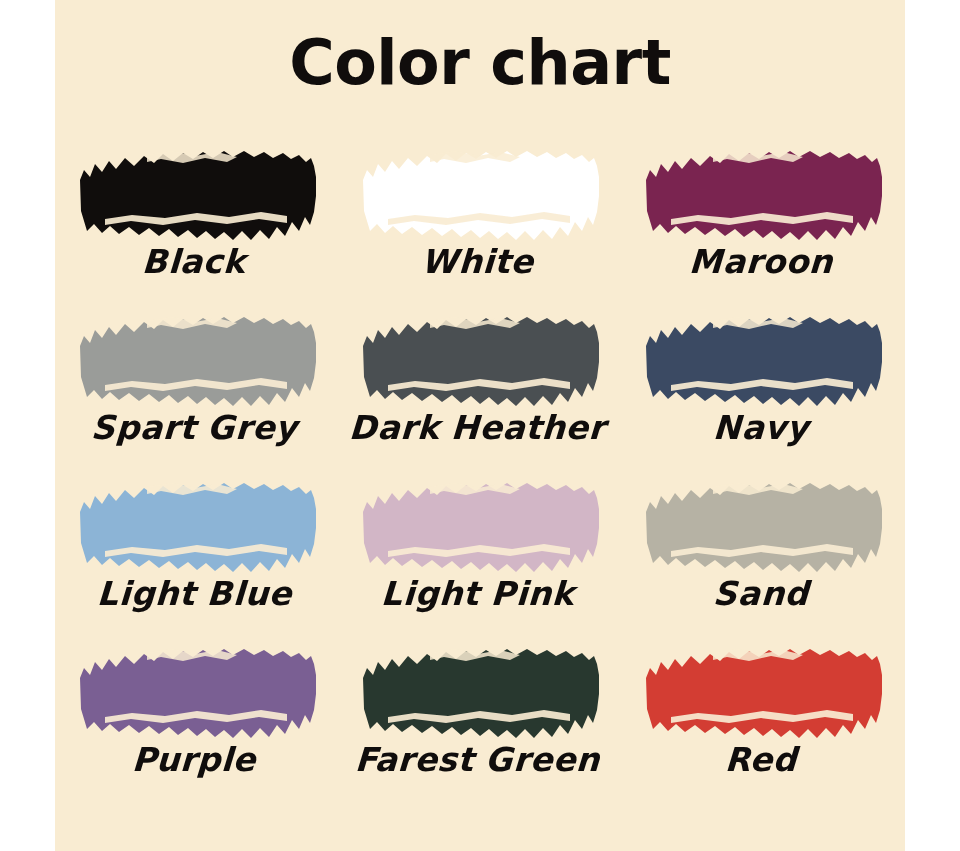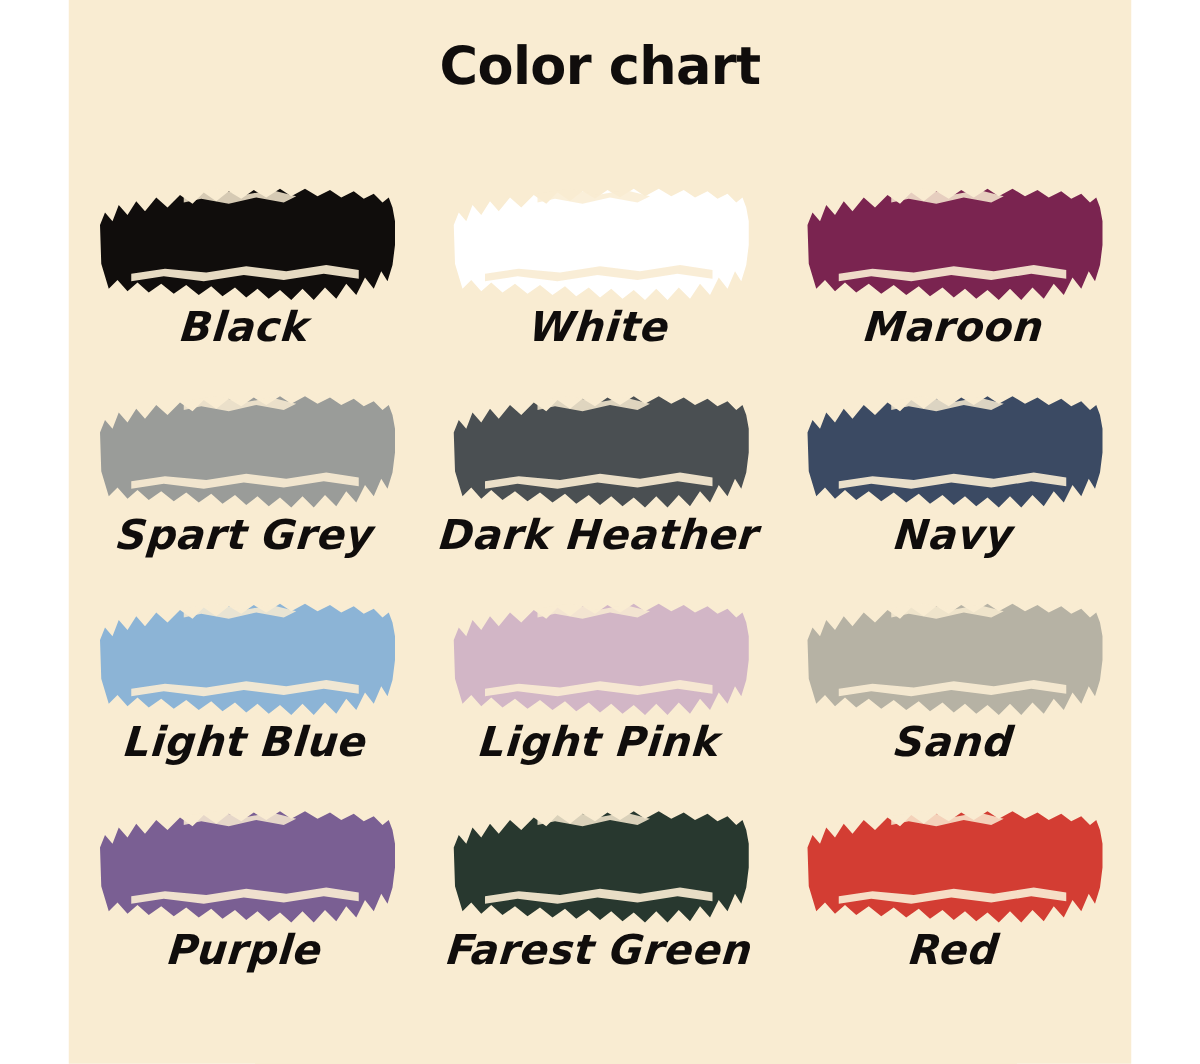--- a/index.html
+++ b/index.html
@@ -36,21 +36,21 @@
 
   
   #title {
     position: absolute;
     left: 0;
     top: 32px;
     width: 850px;
     text-align: center;
     font-family: "DejaVu Sans", sans-serif;
     font-weight: bold;
-    font-size: 42px;
+    font-size: 62px;
     line-height: 1;
     letter-spacing: -0.5px;
     color: #100d0c;
     white-space: nowrap;
   }
 
   
   #grid {
     position: absolute;
     left: 0;

